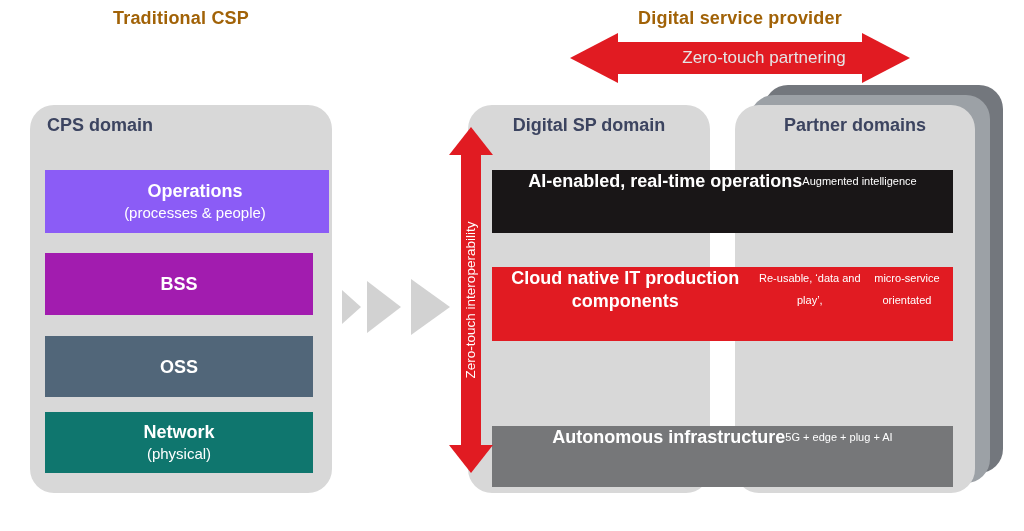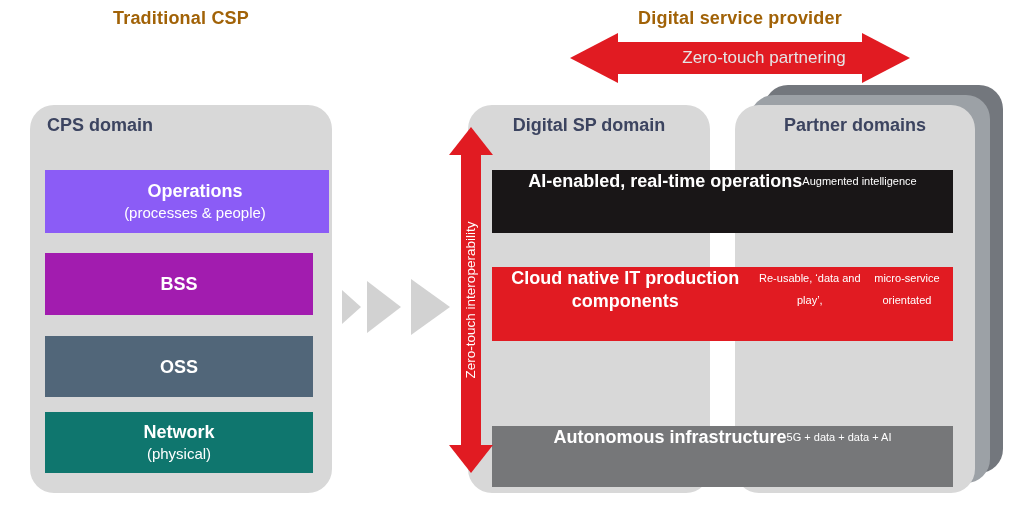--- a/index.html
+++ b/index.html
@@ -134,21 +134,21 @@
     <div class="bar-title">AI-enabled, real-time operations</div>
     <div class="bar-sub">Augmented intelligence</div>
   </div>
   <div class="bar bar-red">
     <div class="bar-title">Cloud native IT production components</div>
     <div class="bar-sub">Re-usable, ‘data and play’,</div>
     <div class="bar-sub">micro-service orientated</div>
   </div>
   <div class="bar bar-gray">
     <div class="bar-title">Autonomous infrastructure</div>
-    <div class="bar-sub">5G + data + data + AI</div>
+    <div class="bar-sub">5G + edge + plug + AI</div>
   </div>
 
   <div class="v-arrow">
     <div class="v-head v-head-up"></div>
     <div class="v-shaft"></div>
     <div class="v-head v-head-down"></div>
     <div class="v-label">Zero-touch interoperability</div>
   </div>
 
 </div>

